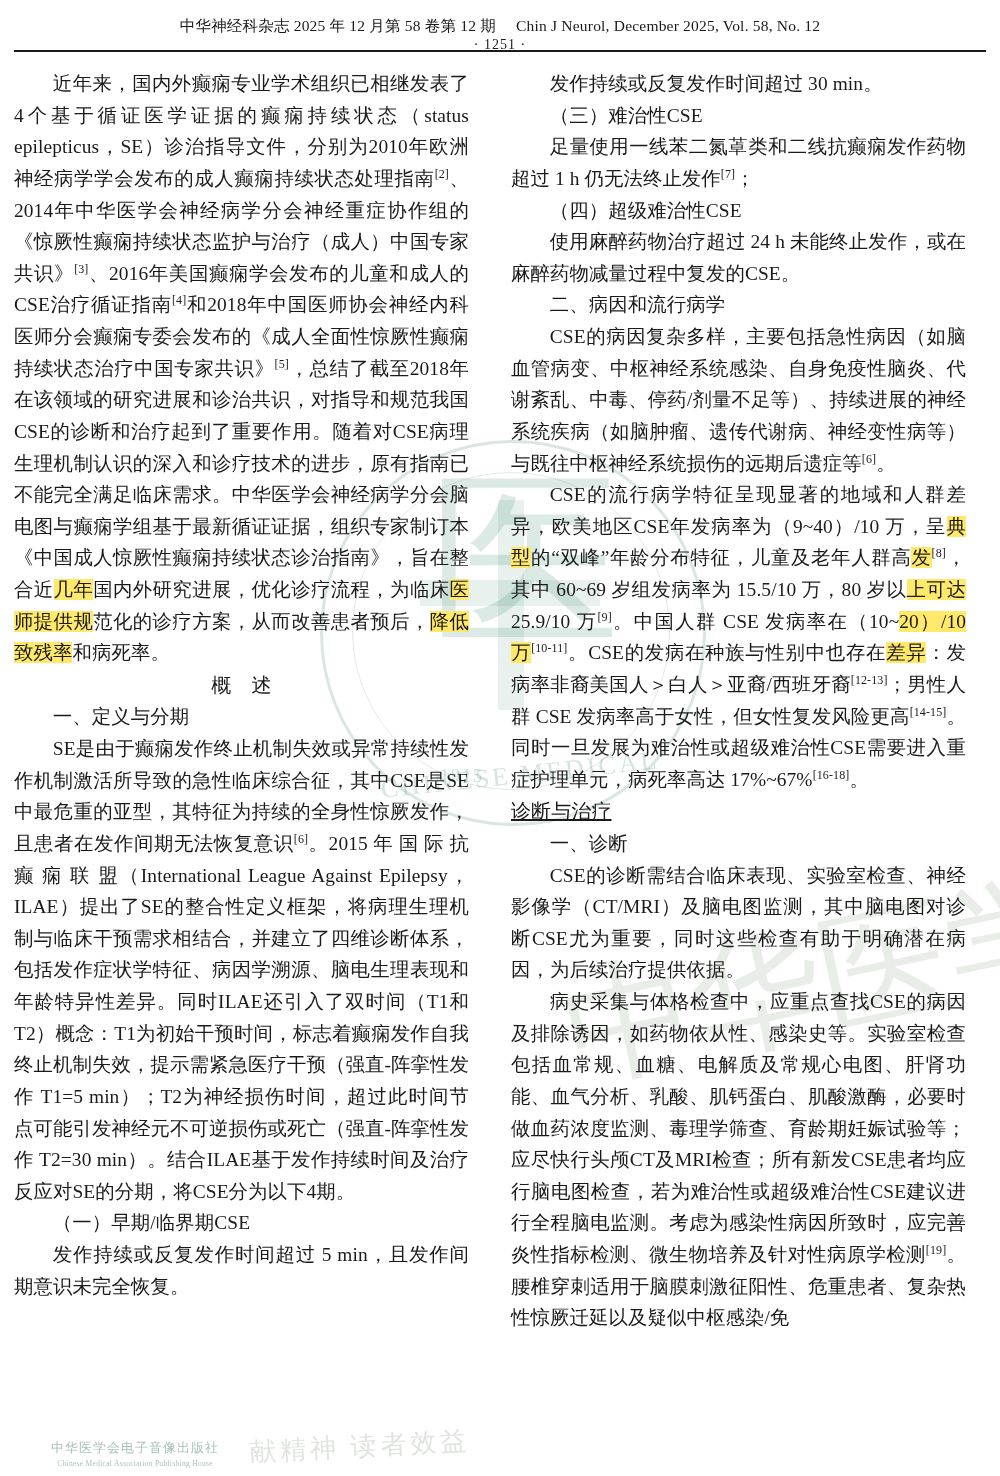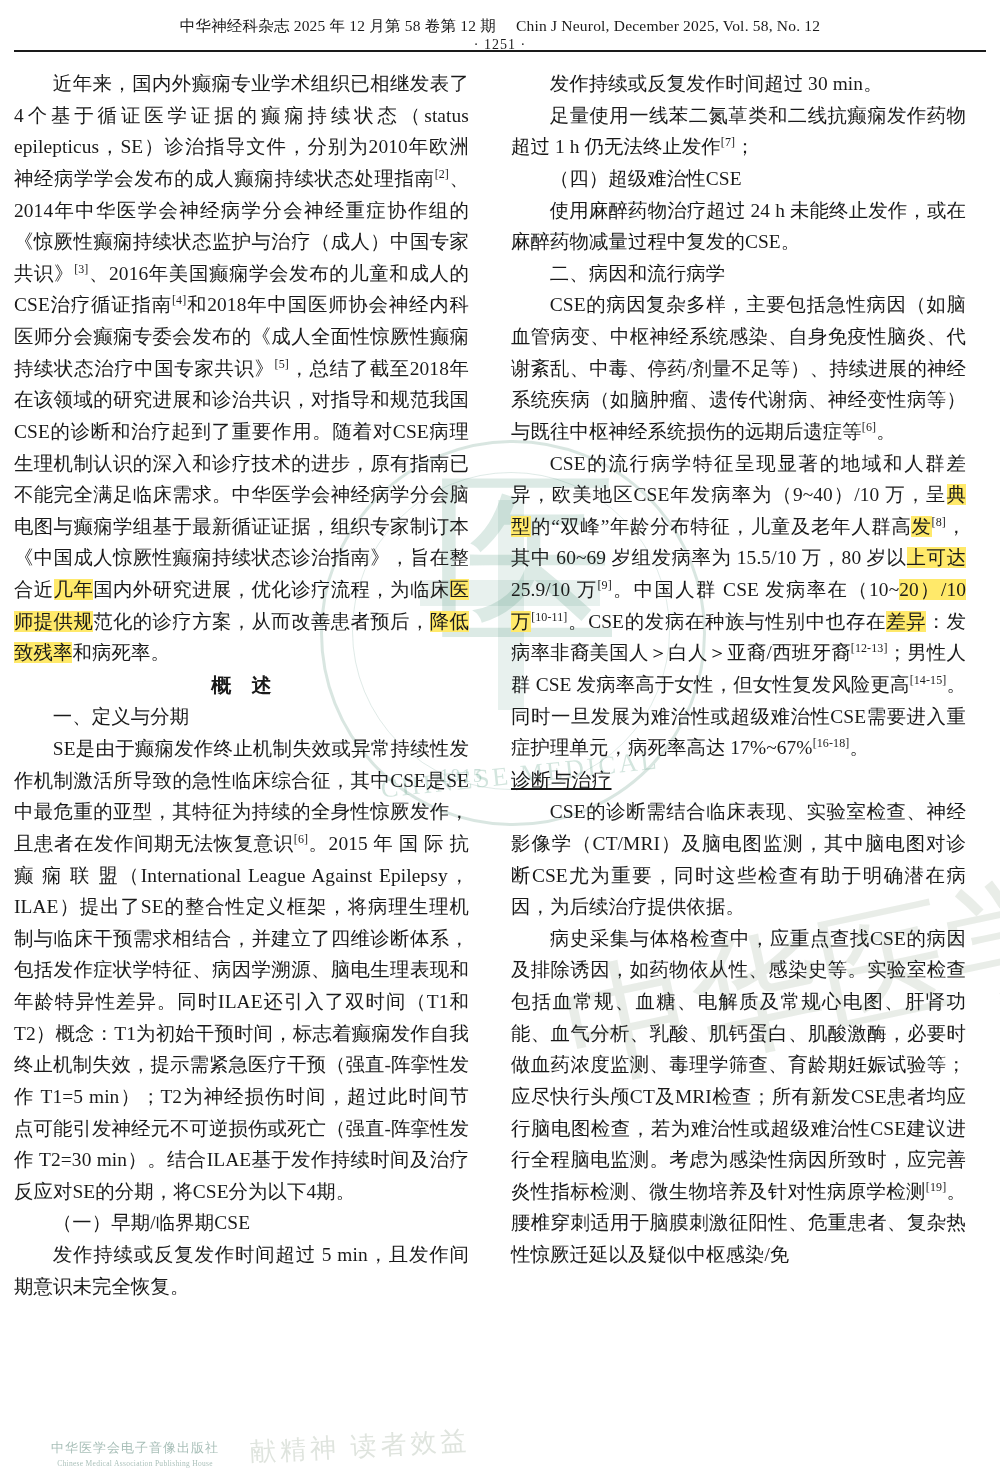--- a/index.html
+++ b/index.html
@@ -184,21 +184,21 @@
     margin: 0;
     text-indent: 2em;
     letter-spacing: 0.1px;
   }
   .section-title {
     text-align: center;
     font-size: 20px;
     letter-spacing: 14px;
     margin: 20px 0 14px 0;
     text-indent: 0 !important;
-    font-weight: bold;
+    font-weight: normal;
   }
   .section-title-2 {
     text-align: left;
     font-size: 20px;
     letter-spacing: 3px;
     margin: 22px 0 14px 0;
     text-indent: 0 !important;
     font-weight: normal;
     text-decoration: underline;
   }
@@ -247,25 +247,27 @@
         <p><span>近年来，国内外癫痫专业学术组织已相继发表了4个基于循证医学证据的癫痫持续状态（status epilepticus，SE）诊治指导文件，分别为2010年欧洲神经病学学会发布的成人癫痫持续状态处理指南</span><sup>[2]</sup><span>、2014年中华医学会神经病学分会神经重症协作组的《惊厥性癫痫持续状态监护与治疗（成人）中国专家共识》</span><sup>[3]</sup><span>、2016年美国癫痫学会发布的儿童和成人的CSE治疗循证指南</span><sup>[4]</sup><span>和2018年中国医师协会神经内科医师分会癫痫专委会发布的《成人全面性惊厥性癫痫持续状态治疗中国专家共识》</span><sup>[5]</sup><span>，总结了截至2018年在该领域的研究进展和诊治共识，对指导和规范我国CSE的诊断和治疗起到了重要作用。随着对CSE病理生理机制认识的深入和诊疗技术的进步，原有指南已不能完全满足临床需求。中华医学会神经病学分会脑电图与癫痫学组基于最新循证证据，组织专家制订本《中国成人惊厥性癫痫持续状态诊治指南》，旨在整合近</span><span class="hl">几年</span><span>国内外研究进展，优化诊疗流程，为临床</span><span class="hl">医师提供规</span><span>范化的诊疗方案，从而改善患者预后，</span><span class="hl">降低致残率</span><span>和病死率。</span></p>
         <p class="section-title">概　述</p>
         <p>一、定义与分期</p>
         <p><span>SE是由于癫痫发作终止机制失效或异常持续性发作机制激活所导致的急性临床综合征，其中CSE是SE中最危重的亚型，其特征为持续的全身性惊厥发作，且患者在发作间期无法恢复意识</span><sup>[6]</sup><span>。2015 年 国 际 抗 癫 痫 联 盟（International League Against Epilepsy，ILAE）提出了SE的整合性定义框架，将病理生理机制与临床干预需求相结合，并建立了四维诊断体系，包括发作症状学特征、病因学溯源、脑电生理表现和年龄特异性差异。同时ILAE还引入了双时间（T1和T2）概念：T1为初始干预时间，标志着癫痫发作自我终止机制失效，提示需紧急医疗干预（强直-阵挛性发作 T1=5 min）；T2为神经损伤时间，超过此时间节点可能引发神经元不可逆损伤或死亡（强直-阵挛性发作 T2=30 min）。结合ILAE基于发作持续时间及治疗反应对SE的分期，将CSE分为以下4期。</span></p>
         <p><span>（一）早期/临界期CSE</span></p>
         <p><span>发作持续或反复发作时间超过 5 min，且发作间期意识未完全恢复。</span></p>
       </div>
 
     <div class="col" id="col-right">
         <p><span>发作持续或反复发作时间超过 30 min。</span></p>
+        <p><span>（三）难治性CSE</span></p>
         <p><span>足量使用一线苯二氮䓬类和二线抗癫痫发作药物超过 1 h 仍无法终止发作</span><sup>[7]</sup><span>；</span></p>
         <p><span>（四）超级难治性CSE</span></p>
         <p><span>使用麻醉药物治疗超过 24 h 未能终止发作，或在麻醉药物减量过程中复发的CSE。</span></p>
         <p><span>二、病因和流行病学</span></p>
         <p><span>CSE的病因复杂多样，主要包括急性病因（如脑血管病变、中枢神经系统感染、自身免疫性脑炎、代谢紊乱、中毒、停药/剂量不足等）、持续进展的神经系统疾病（如脑肿瘤、遗传代谢病、神经变性病等）与既往中枢神经系统损伤的远期后遗症等</span><sup>[6]</sup><span>。</span></p>
         <p><span>CSE的流行病学特征呈现显著的地域和人群差异，欧美地区CSE年发病率为（9~40）/10 万，呈</span><span class="hl">典型</span><span>的“双峰”年龄分布特征，儿童及老年人群高</span><span class="hl">发</span><sup>[8]</sup><span>，其中 60~69 岁组发病率为 15.5/10 万，80 岁以</span><span class="hl">上可达</span><span> 25.9/10 万</span><sup>[9]</sup><span>。中国人群 CSE 发病率在（10~</span><span class="hl">20）/10 万</span><sup>[10-11]</sup><span>。CSE的发病在种族与性别中也存在</span><span class="hl">差异</span><span>：发病率非裔美国人＞白人＞亚裔/西班牙裔</span><sup>[12-13]</sup><span>；男性人群 CSE 发病率高于女性，但女性复发风险更高</span><sup>[14-15]</sup><span>。同时一旦发展为难治性或超级难治性CSE需要进入重症护理单元，病死率高达 17%~67%</span><sup>[16-18]</sup><span>。</span></p>
         <p class="section-title-2">诊断与治疗</p>
+        <p>一、诊断</p>
         <p><span>CSE的诊断需结合临床表现、实验室检查、神经影像学（CT/MRI）及脑电图监测，其中脑电图对诊断CSE尤为重要，同时这些检查有助于明确潜在病因，为后续治疗提供依据。</span></p>
         <p><span>病史采集与体格检查中，应重点查找CSE的病因及排除诱因，如药物依从性、感染史等。实验室检查包括血常规、血糖、电解质及常规心电图、肝肾功能、血气分析、乳酸、肌钙蛋白、肌酸激酶，必要时做血药浓度监测、毒理学筛查、育龄期妊娠试验等；应尽快行头颅CT及MRI检查；所有新发CSE患者均应行脑电图检查，若为难治性或超级难治性CSE建议进行全程脑电监测。考虑为感染性病因所致时，应完善炎性指标检测、微生物培养及针对性病原学检测</span><sup>[19]</sup><span>。腰椎穿刺适用于脑膜刺激征阳性、危重患者、复杂热性惊厥迁延以及疑似中枢感染/免</span></p>
       </div>
 
   </div>
 </div>
 
 </body></html>

